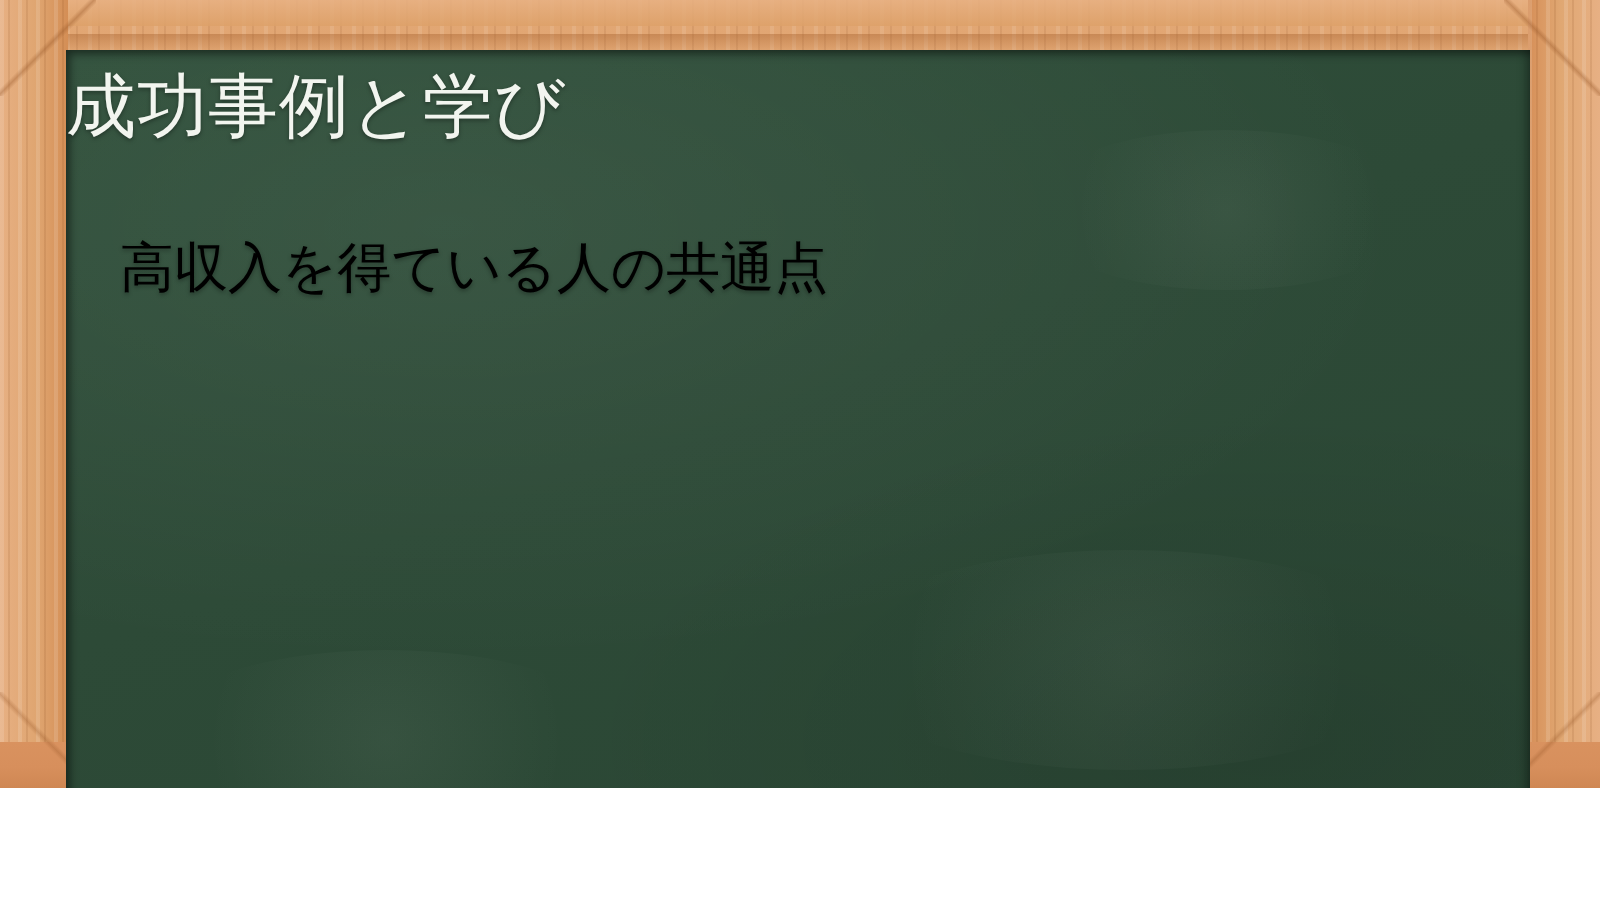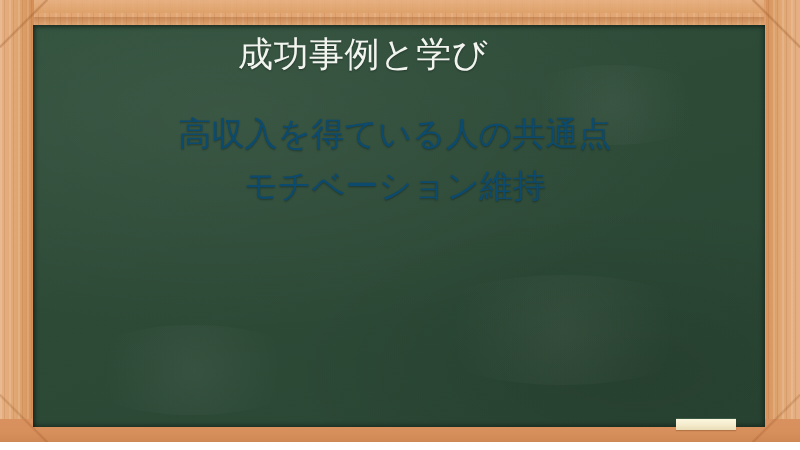--- a/index.html
+++ b/index.html
@@ -4,25 +4,24 @@
 <title>Blackboard Slide</title>
 <style>
   html, body {
     margin: 0;
     padding: 0;
     background: #ffffff;
   }
   #slide {
     position: relative;
     width: 800px;
-    height: 442px;
+    height: 394px;
     overflow: hidden;
     font-family: "Liberation Sans", "DejaVu Sans", sans-serif;
     background: #d7905e;
-    text-align: center;
   }
 
   
   .frame {
     position: absolute;
     inset: 0;
     background:
       
       repeating-linear-gradient(90deg,
         rgba(255,255,255,0.10) 0px,
@@ -135,22 +134,22 @@
     letter-spacing: .5px;
     white-space: nowrap;
     text-shadow: 0 1px 2px rgba(0,0,0,.35);
   }
   .bullets {
     position: absolute;
     left: 60px; top: 108px;
     width: 670px;
   }
   .bullet {
-    color: #0c4a6e;
-    font-size: 33px;
+    color: #000000;
+    font-size: 27px;
     line-height: 52px;
     white-space: nowrap;
     text-shadow: 0 1px 2px rgba(0,0,0,.32);
   }
 
   
   .chalk {
     position: absolute;
     left: 676px; top: 418px;
     width: 60px; height: 11px;
@@ -178,18 +177,17 @@
   <div class="board">
     <div class="smudge s1"></div>
     <div class="smudge s2"></div>
     <div class="smudge s3"></div>
   </div>
 
   <div class="title">成功事例と学び</div>
 
   <div class="bullets">
     <div class="bullet">高収入を得ている人の共通点</div>
-    <div class="bullet">モチベーション維持</div>
   </div>
 
   <div class="chalk"></div>
 
 </div>
 
 </body></html>

